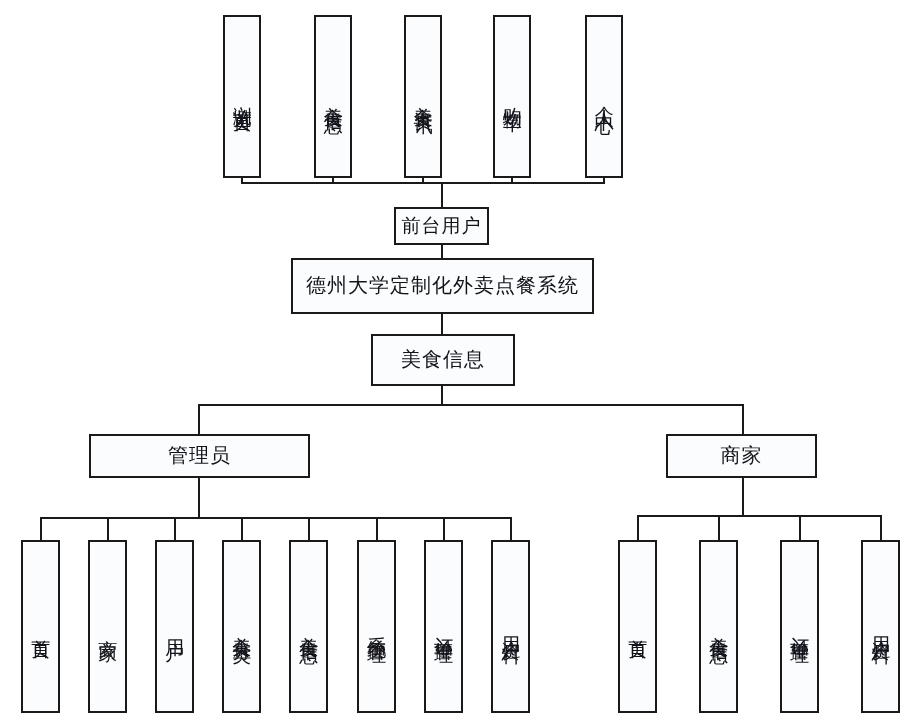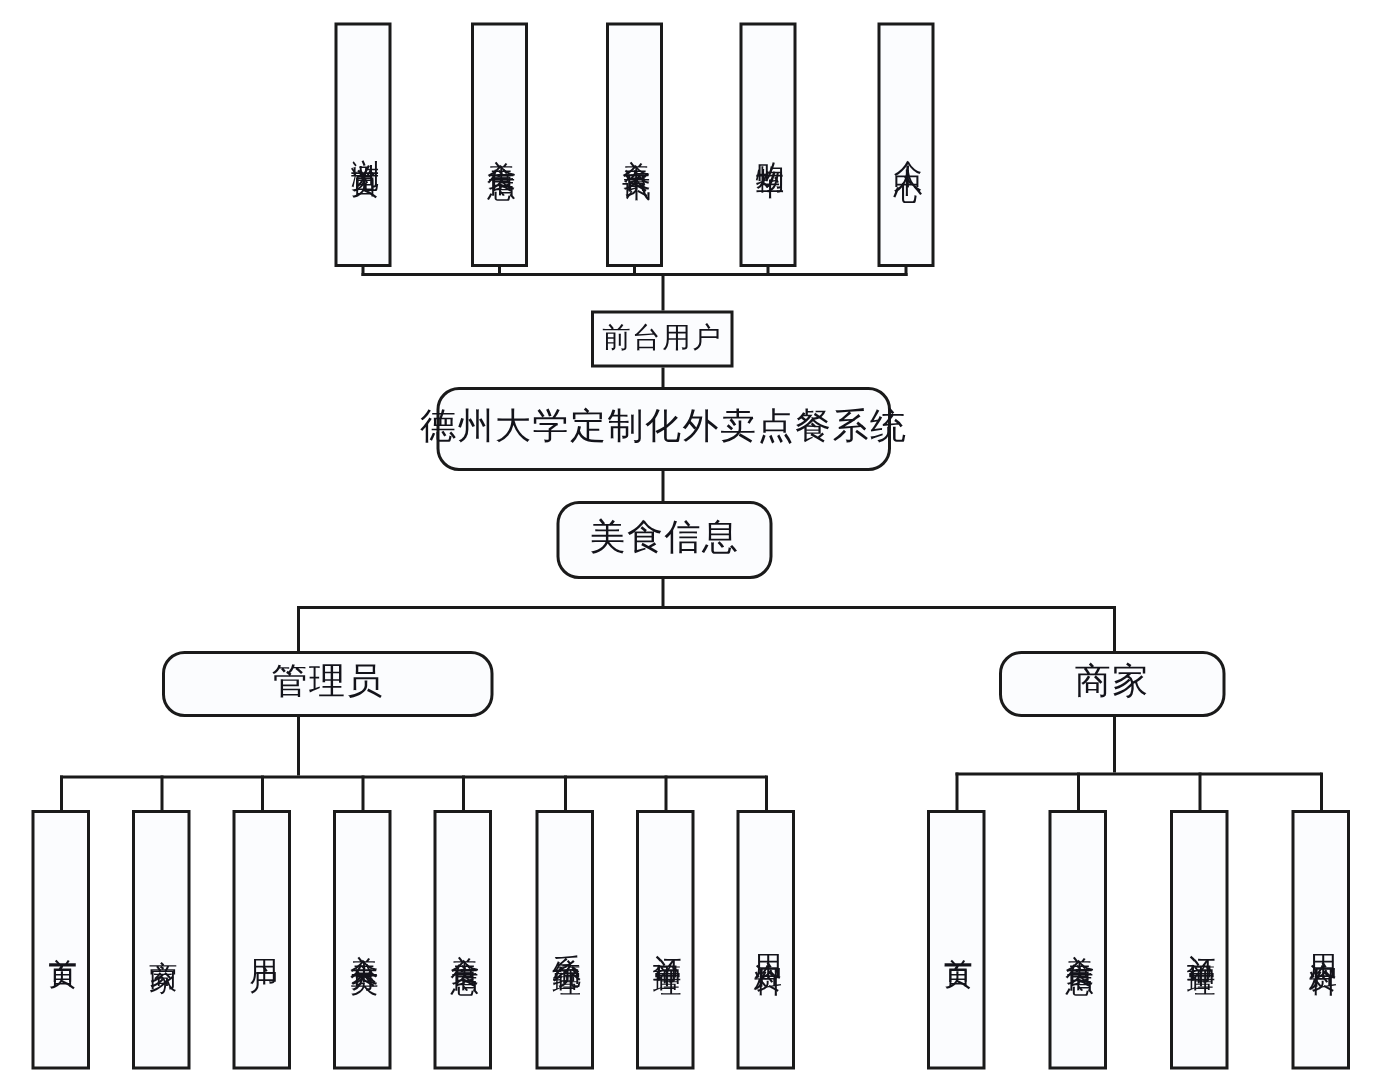--- a/index.html
+++ b/index.html
@@ -31,22 +31,21 @@
     color: #13131a;
   }
   
   .node.horiz {
     font-size: 19px;
     letter-spacing: 1px;
     white-space: nowrap;
     text-align: center;
   }
   .node.horiz.big {
-    font-size: 24px;
-    border-radius: 15px;
+    font-size: 20px;
   }
   
   .node.vert {
     writing-mode: vertical-rl;
     text-orientation: upright;
     font-size: 19px;
     letter-spacing: 3px;
     padding: 4px 0;
   }
   .node.vert .txt {
@@ -107,21 +106,21 @@
   <div class="node horiz big" style="left:371px; top:334px; width:144px; height:52px;">
     <span>美食信息</span>
   </div>
 
   <div class="line v" style="left:441px; top:386px; height:20px;"></div>
 
   <div class="line h" style="left:198px; top:404px; width:546px;"></div>
   <div class="line v" style="left:198px; top:404px; height:32px;"></div>
   <div class="line v" style="left:742px; top:404px; height:32px;"></div>
 
-  <div class="node horiz big" style="left:89px; top:434px; width:221px; height:44px;margin-left:19px;">
+  <div class="node horiz big" style="left:89px; top:434px; width:221px; height:44px;">
     <span>管理员</span>
   </div>
   <div class="node horiz big" style="left:666px; top:434px; width:151px; height:44px;">
     <span>商家</span>
   </div>
 
   <div class="line v" style="left:198px; top:478px; height:39px;"></div>
   <div class="line h" style="left:40px; top:517px; width:471px;"></div>
 
   <div class="line v" style="left:742px; top:478px; height:37px;"></div>

